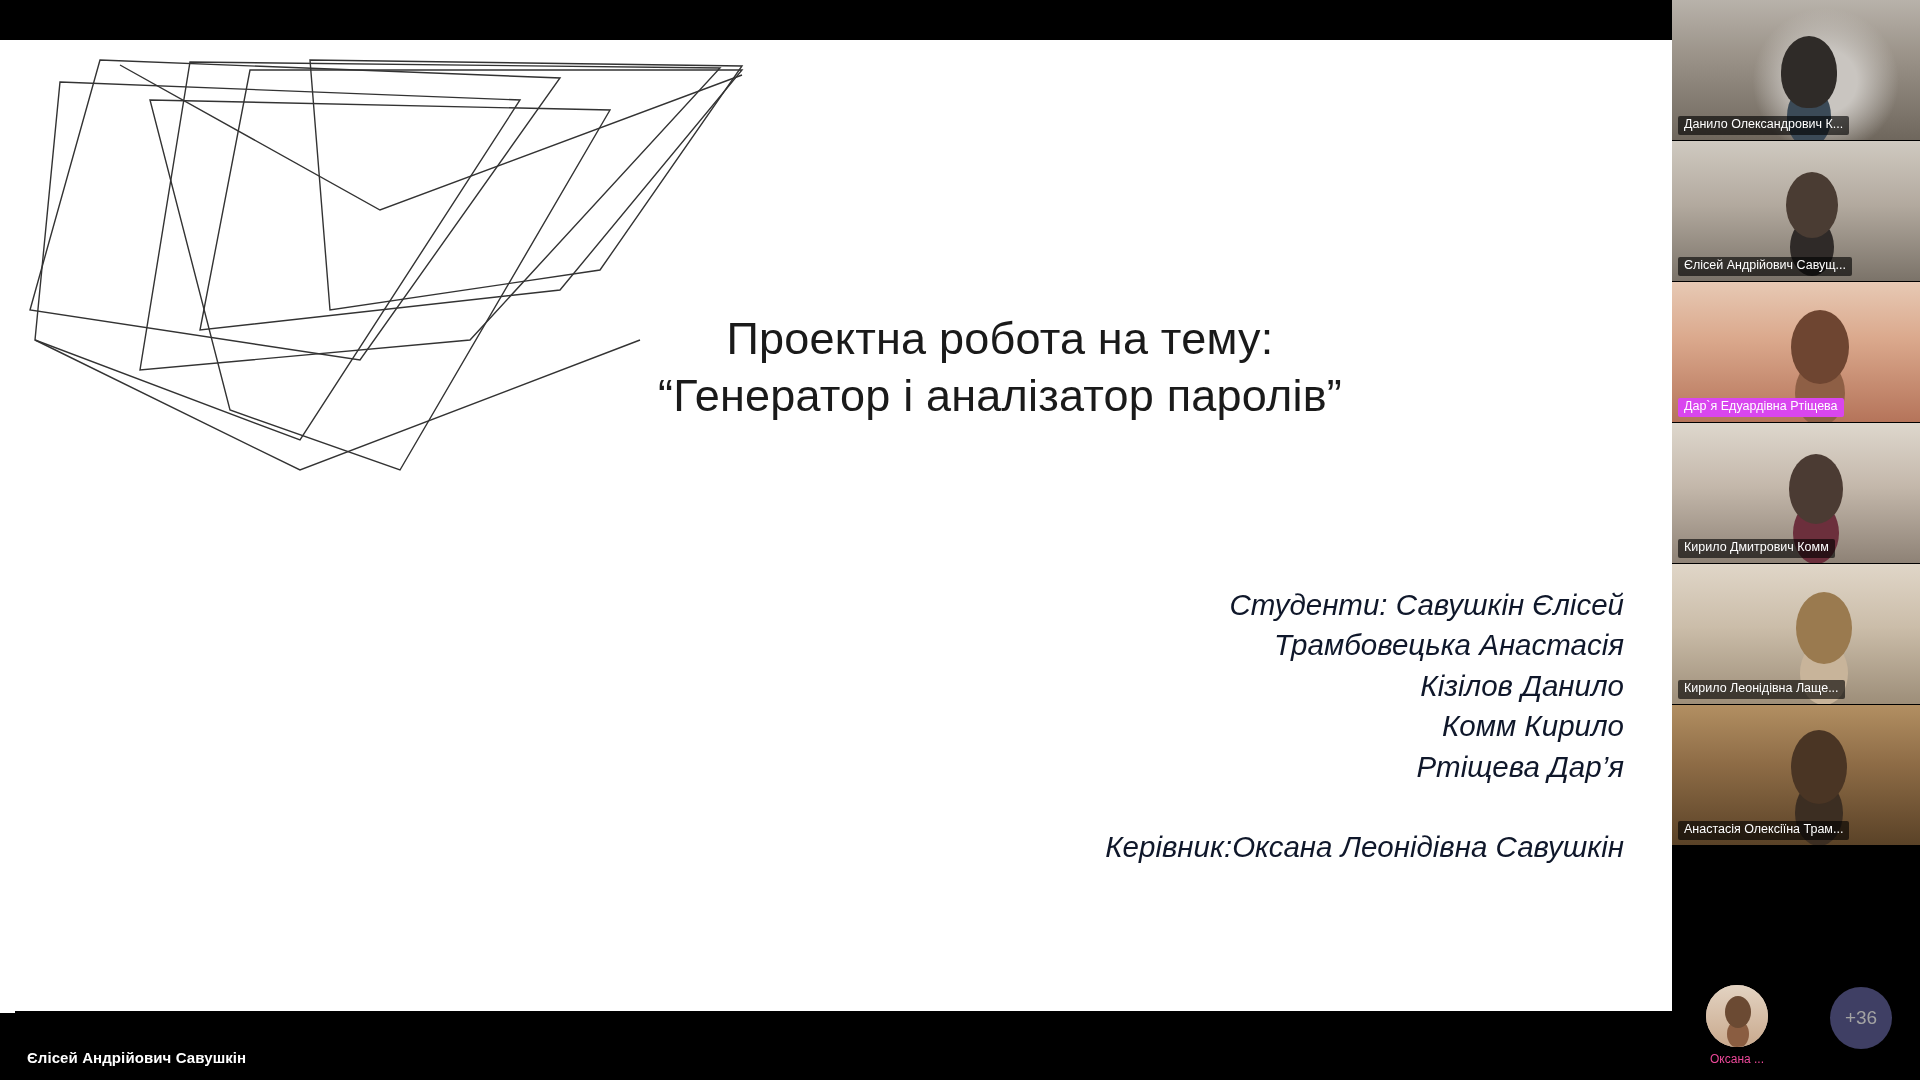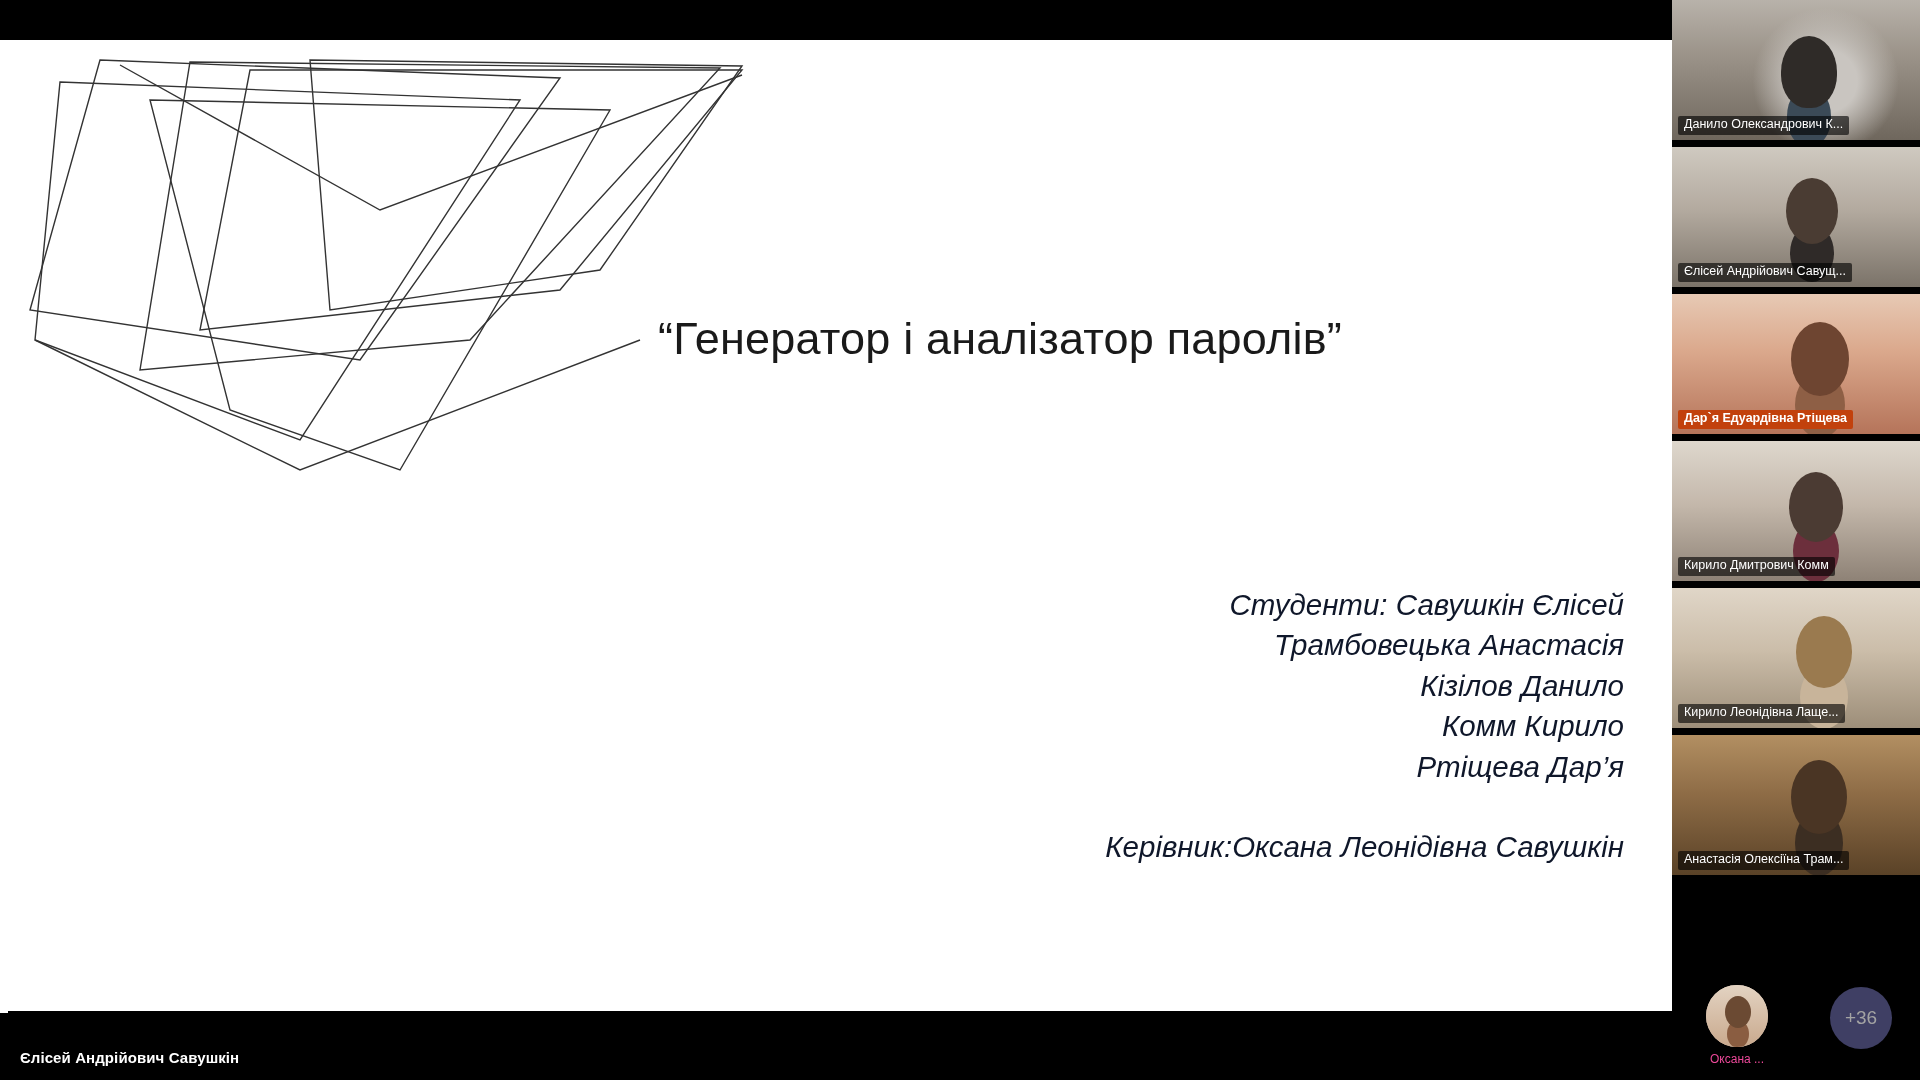--- a/index.html
+++ b/index.html
@@ -82,21 +82,21 @@
     margin: 0;
   }
 
   .credits-supervisor {
     margin-top: 40px;
   }
 
   
   .speaker-bar {
     position: absolute;
-    left: 8px;
+    left: 15px;
     bottom: 0;
     width: 1672px;
     height: 69px;
     background: #000000;
   }
 
   .speaker-name {
     position: absolute;
     left: 12px;
     bottom: 14px;
@@ -121,21 +121,21 @@
 
   .tile {
     position: relative;
     width: 248px;
     height: 140px;
     overflow: hidden;
     background: #2b2b2b;
   }
 
   .tile + .tile {
-    margin-top: 7px;
+    margin-top: 1px;
   }
 
   .tile-video {
     position: absolute;
     inset: 0;
   }
 
   .tile-label {
     position: absolute;
     left: 6px;
@@ -146,22 +146,21 @@
     color: #ffffff;
     font-size: 12.5px;
     line-height: 1.1;
     white-space: nowrap;
     overflow: hidden;
     text-overflow: ellipsis;
     border-radius: 2px;
   }
 
   .tile-label.active {
-    background: #c2410c;
-    font-weight: bold;
+    background: #d946ef;
   }
 
   
   .overflow-row {
     position: absolute;
     right: 0;
     bottom: 0;
     width: 248px;
     height: 104px;
     background: #000000;
@@ -323,20 +322,21 @@
           <polygon points="250,30 742,30 560,250 200,290"></polygon>
           <polygon points="60,42 520,60 300,400 35,300"></polygon>
           <polygon points="150,60 610,70 400,430 230,370"></polygon>
           <polygon points="310,20 742,26 600,230 330,270"></polygon>
           <polyline points="35,300 300,430 640,300"></polyline>
           <polyline points="120,25 380,170 742,35"></polyline>
         </g>
       </svg>
 
       <div class="slide-title">
+        <div>Проектна робота на тему:</div>
         <div>“Генератор і аналізатор паролів”</div>
       </div>
 
       <div class="slide-credits">
         <div class="credits-block">
           <div>
             <span class="credits-role">Студенти:</span>
             <span>Савушкін Єлісей</span>
           </div>
           <div>Трамбовецька  Анастасія</div>

